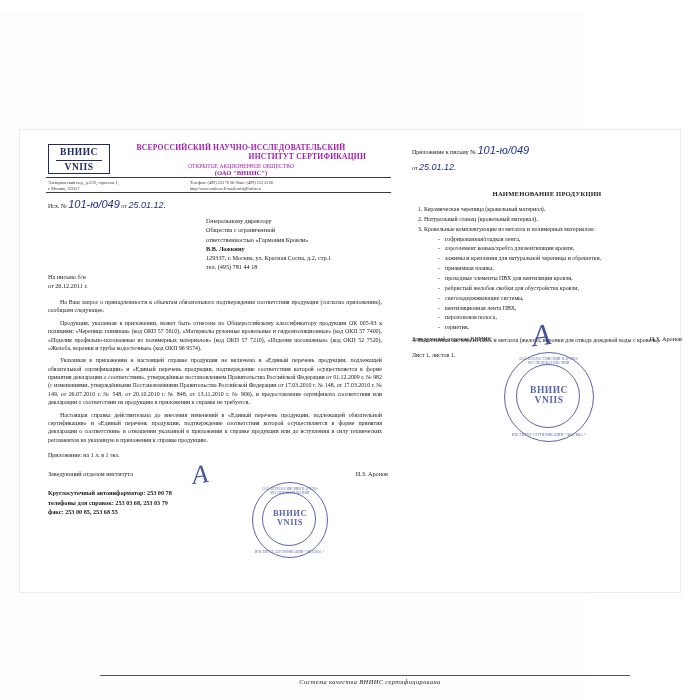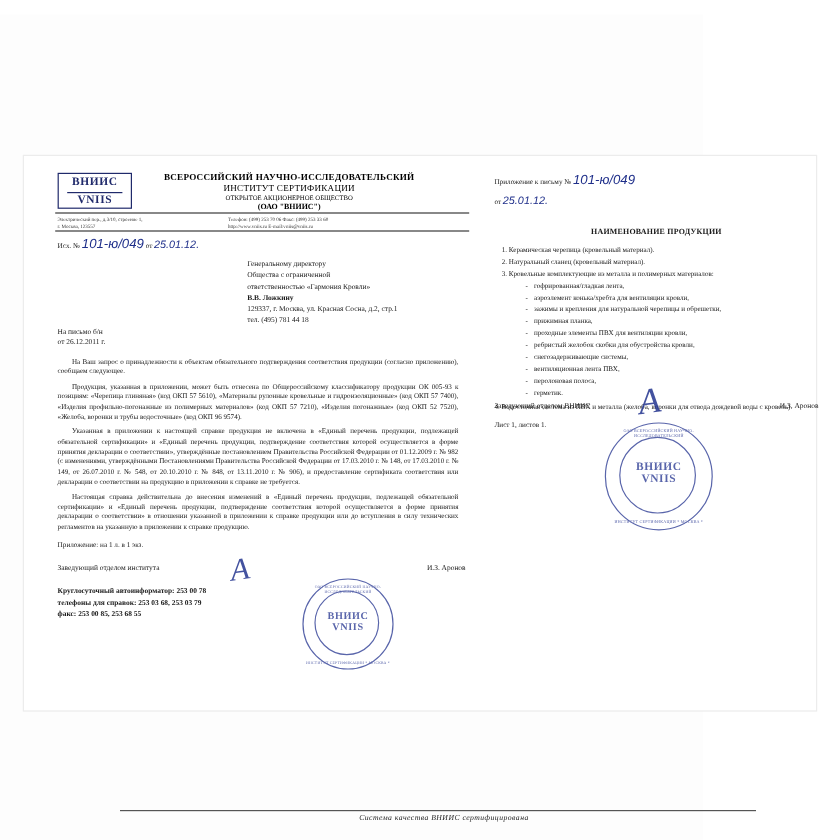--- a/index.html
+++ b/index.html
@@ -44,24 +44,24 @@
   }
   .logo-box .l1 { font-size: 9.5px; font-weight: bold; padding-top: 3px; }
   .logo-box .sep { width: 46px; height: 1px; background: #202a6b; margin: 2px auto; }
   .logo-box .l2 { font-size: 9.5px; font-weight: bold; }
 
   .org-head {
     position: absolute;
     left: 96px; top: 13px;
     width: 250px;
     text-align: center;
-    color: #000000;
+    color: #a21caf;
   }
   .org-head .line1 { font-size: 7.6px; font-weight: bold; letter-spacing: 0.2px; }
-  .org-head .line2 { font-size: 7.6px; font-weight: normal; letter-spacing: 0.2px; }
+  .org-head .line2 { font-size: 7.6px; font-weight: bold; letter-spacing: 0.2px; text-align: right; }
   .org-head .line3 { font-size: 5.6px; margin-top: 2px; }
   .org-head .line4 { font-size: 6.6px; font-weight: bold; }
 
   .contacts-left {
     position: absolute;
     left: 28px; top: 50px;
     width: 130px;
     font-size: 4.2px;
     line-height: 1.45;
     color: #333;

